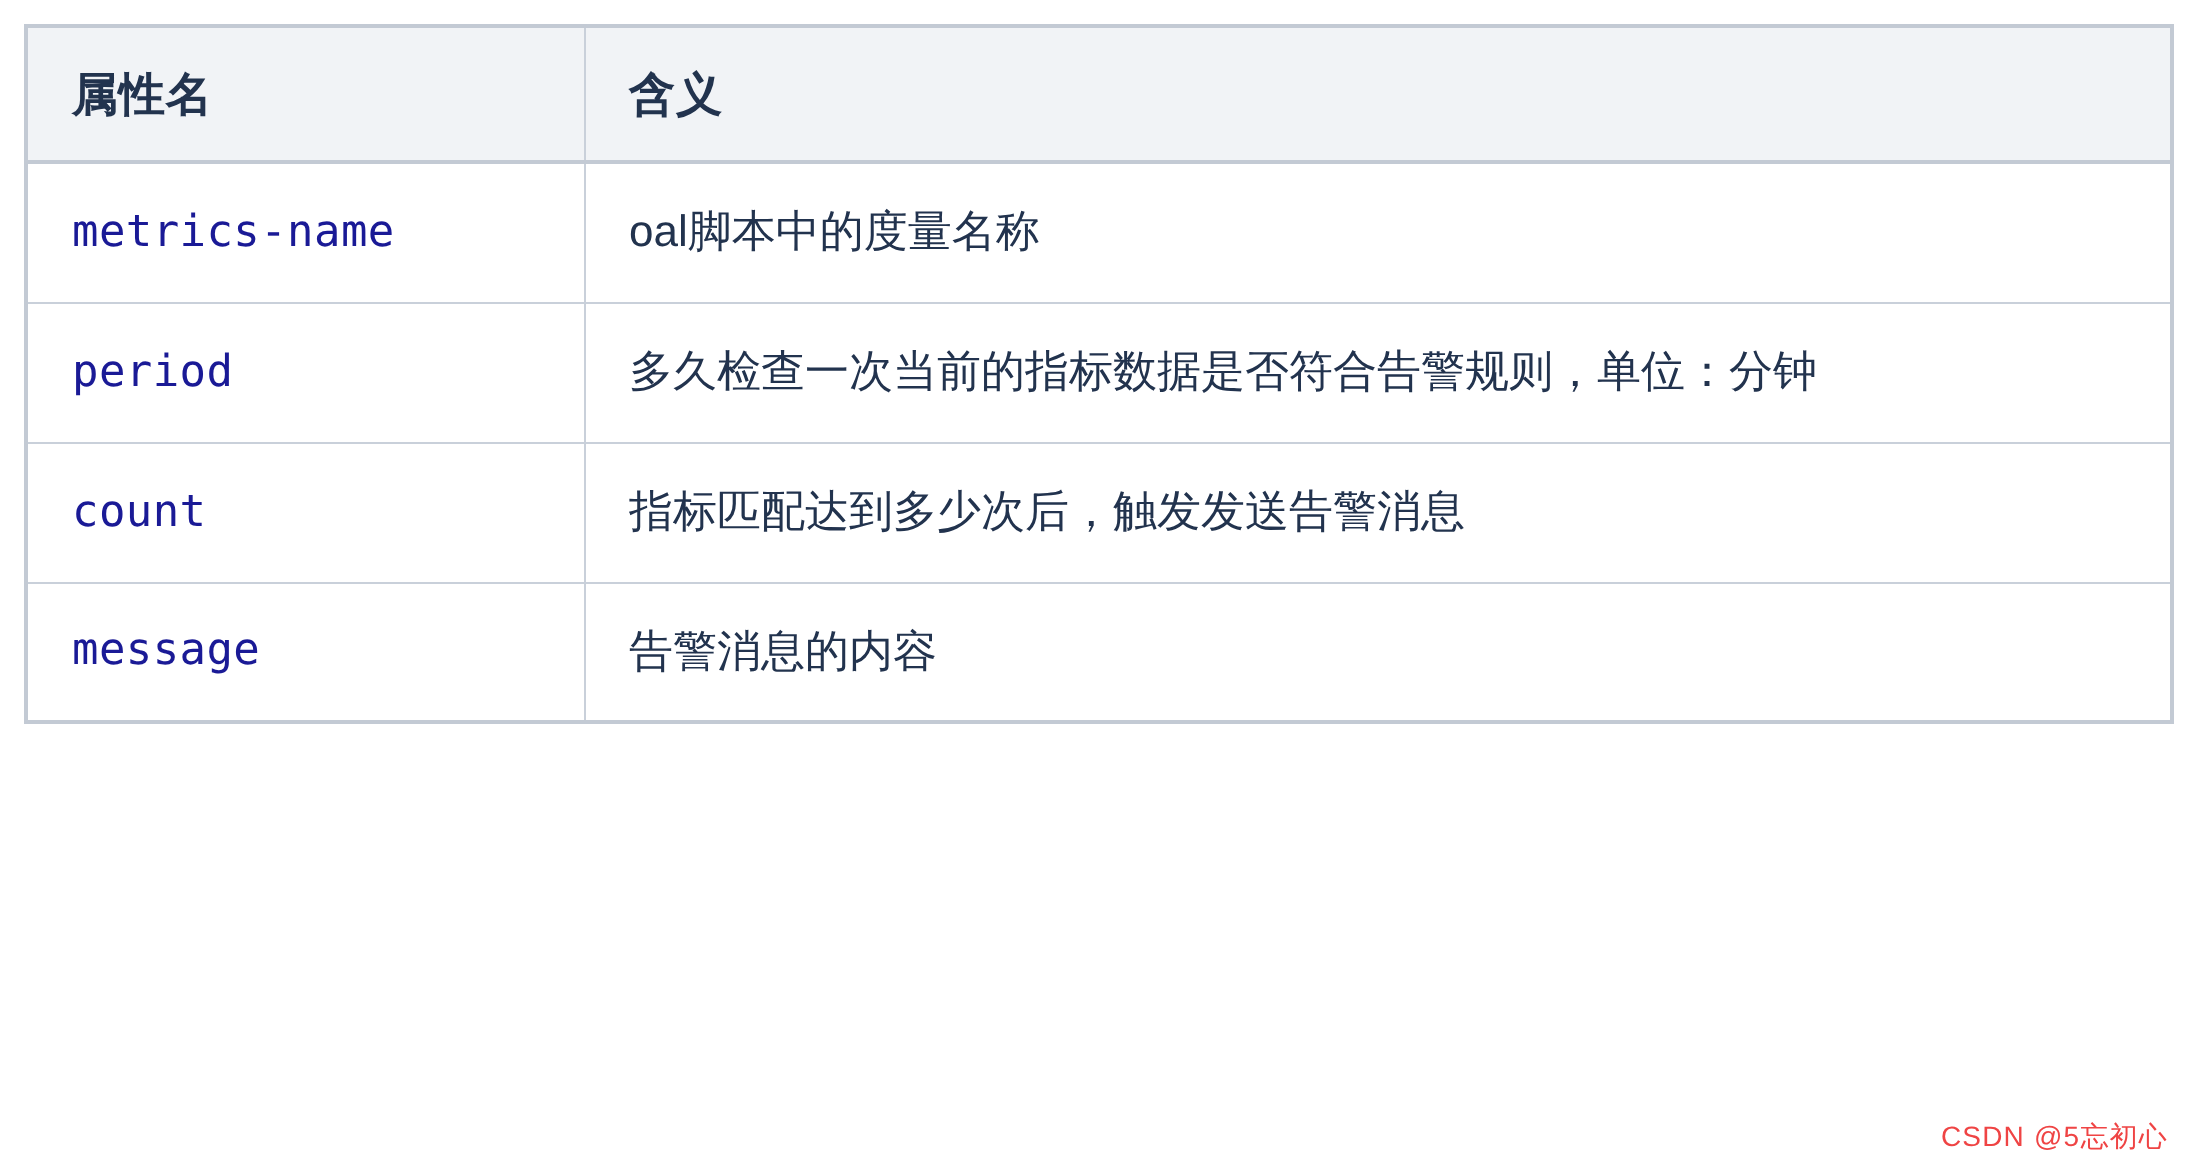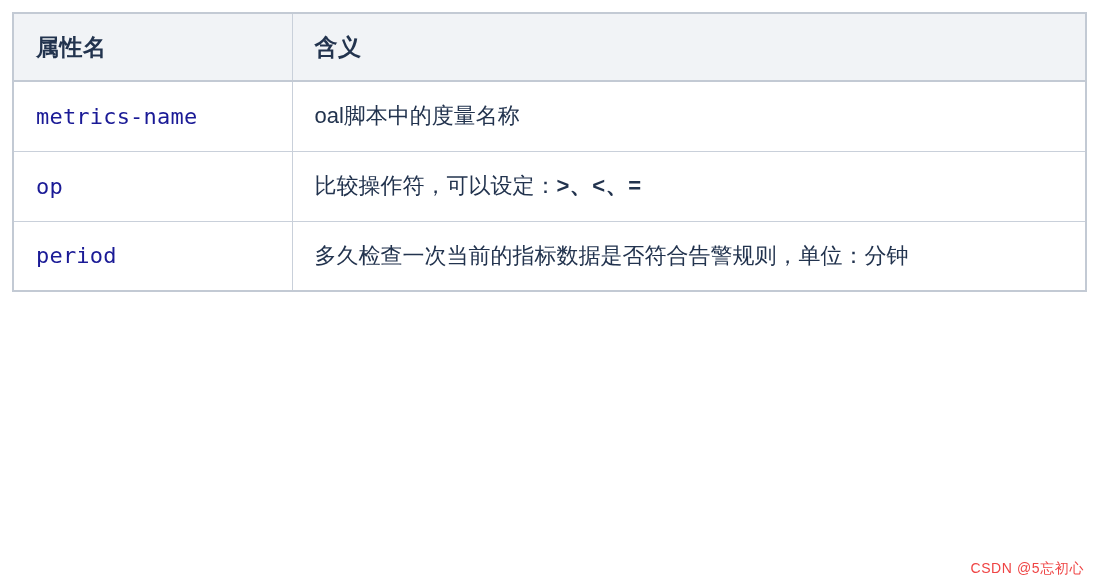--- a/index.html
+++ b/index.html
@@ -128,39 +128,47 @@
       <tr>
         <td>
           <span class="cell-name">metrics-name</span>
         </td>
         <td>
           <span class="cell-meaning"><span>oal脚本中的度量名称</span><span class="code"></span><span></span><span class="ops"></span></span>
         </td>
       </tr>
 
 
-      <tr>
-        <td>
-          <span class="cell-name">op</span>
-        </td>
-        <td>
-          <span class="cell-meaning"><span>比较操作符，可以设定：</span><span class="code"></span><span></span><span class="ops">&gt;、&lt;、=</span></span>
-        </td>
-      </tr>
 
       <tr>
         <td>
           <span class="cell-name">period</span>
         </td>
         <td>
           <span class="cell-meaning"><span>多久检查一次当前的指标数据是否符合告警规则，单位：分钟</span><span class="code"></span><span></span><span class="ops"></span></span>
         </td>
       </tr>
 
+      <tr>
+        <td>
+          <span class="cell-name">count</span>
+        </td>
+        <td>
+          <span class="cell-meaning"><span>指标匹配达到多少次后，触发发送告警消息</span><span class="code"></span><span></span><span class="ops"></span></span>
+        </td>
+      </tr>
 
 
+      <tr>
+        <td>
+          <span class="cell-name">message</span>
+        </td>
+        <td>
+          <span class="cell-meaning"><span>告警消息的内容</span><span class="code"></span><span></span><span class="ops"></span></span>
+        </td>
+      </tr>
 
     </tbody>
   </table>
 
   <div class="watermark">CSDN @5忘初心</div>
 
 </div>
 
 </body></html>

